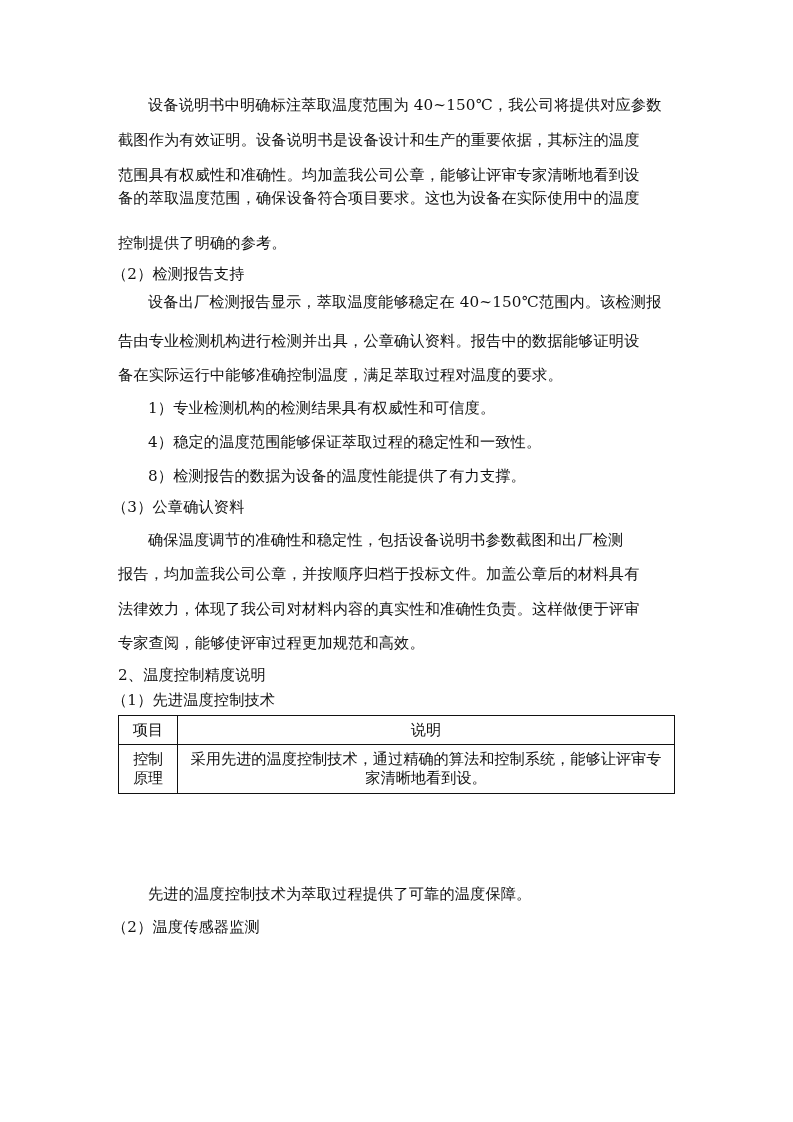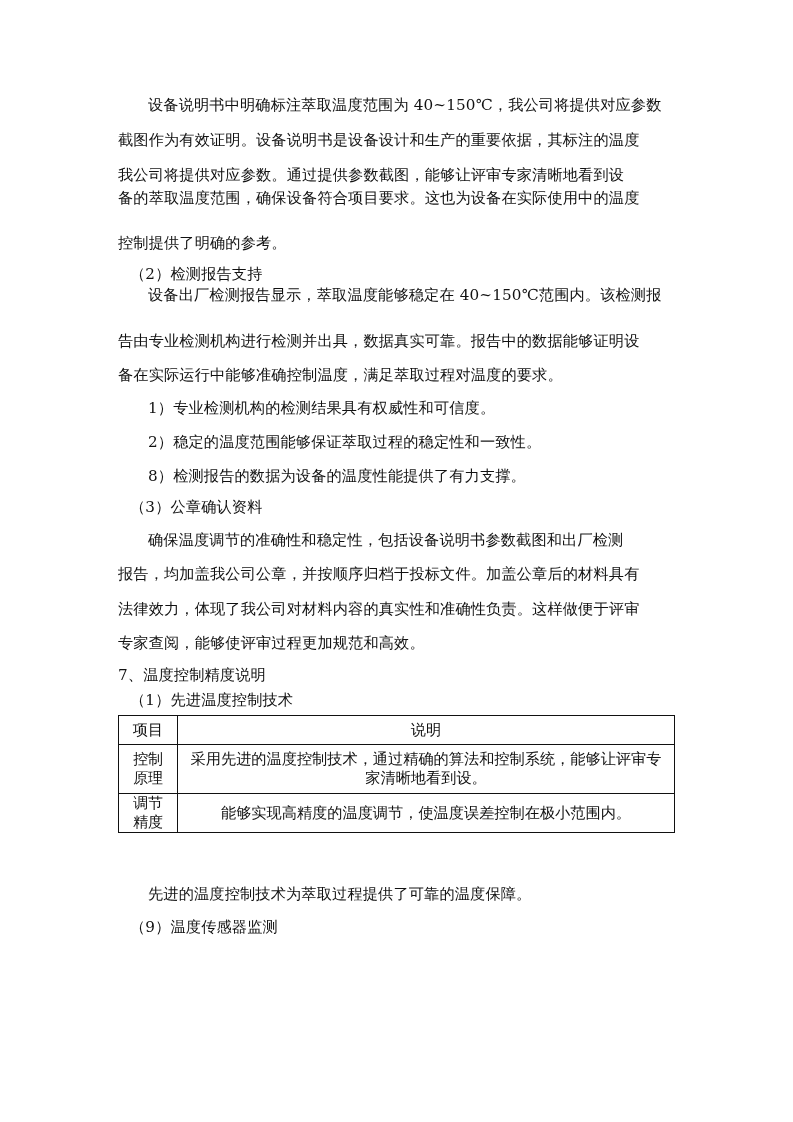--- a/index.html
+++ b/index.html
@@ -7,21 +7,21 @@
     width: 793px; height: 1122px; position: relative; overflow: hidden;
     font-family: "DejaVu Serif", "Liberation Serif", serif;
     color: #111111;
   }
   .page { position: absolute; left: 118px; top: 0; width: 557px; }
   .line {
     position: absolute; left: 0; white-space: nowrap;
     font-size: 15.2px; line-height: 20px; letter-spacing: 0.15px;
   }
   .indent { left: 30px; }
-  .sub { left: -6px; margin-left: 18px; }
+  .sub { left: -6px; }
   .list { left: 30px; }
   table.info {
     position: absolute; left: 0; top: 715px; width: 557px;
     border-collapse: collapse; table-layout: fixed;
     font-size: 15.2px;
   }
   table.info td {
     border: 1px solid #111111; text-align: center; vertical-align: middle;
     padding: 0 12px; line-height: 19px;
   }
@@ -32,61 +32,57 @@
   table.info tr.r3 td { height: 48px; }
   td.k { font-size: 15px; letter-spacing: -0.3px; padding: 0; }
 </style>
 </head>
 <body>
 
 <div class="page">
 
   <div class="line indent" style="top:95px">设备说明书中明确标注萃取温度范围为 40~150℃，我公司将提供对应参数</div>
   <div class="line" style="top:130px">截图作为有效证明。设备说明书是设备设计和生产的重要依据，其标注的温度</div>
-  <div class="line" style="top:165px">我公司将提供对应参数。通过提供参数截图，能够让评审专家清晰地看到设</div>
+  <div class="line" style="top:165px">范围具有权威性和准确性。均加盖我公司公章，能够让评审专家清晰地看到设</div>
   <div class="line" style="top:188px">备的萃取温度范围，确保设备符合项目要求。这也为设备在实际使用中的温度</div>
   <div class="line" style="top:233px">控制提供了明确的参考。</div>
 
   <div class="line sub" style="top:264px">（2）检测报告支持</div>
 
-  <div class="line indent" style="top:285px">设备出厂检测报告显示，萃取温度能够稳定在 40~150℃范围内。该检测报</div>
-  <div class="line" style="top:331px">告由专业检测机构进行检测并出具，数据真实可靠。报告中的数据能够证明设</div>
+  <div class="line indent" style="top:292px">设备出厂检测报告显示，萃取温度能够稳定在 40~150℃范围内。该检测报</div>
+  <div class="line" style="top:331px">告由专业检测机构进行检测并出具，公章确认资料。报告中的数据能够证明设</div>
   <div class="line" style="top:365px">备在实际运行中能够准确控制温度，满足萃取过程对温度的要求。</div>
 
   <div class="line list" style="top:398px">1）专业检测机构的检测结果具有权威性和可信度。</div>
-  <div class="line list" style="top:432px">2）稳定的温度范围能够保证萃取过程的稳定性和一致性。</div>
+  <div class="line list" style="top:432px">4）稳定的温度范围能够保证萃取过程的稳定性和一致性。</div>
   <div class="line list" style="top:466px">8）检测报告的数据为设备的温度性能提供了有力支撑。</div>
 
   <div class="line sub" style="top:497px">（3）公章确认资料</div>
 
   <div class="line indent" style="top:530px">确保温度调节的准确性和稳定性，包括设备说明书参数截图和出厂检测</div>
   <div class="line" style="top:564px">报告，均加盖我公司公章，并按顺序归档于投标文件。加盖公章后的材料具有</div>
   <div class="line" style="top:599px">法律效力，体现了我公司对材料内容的真实性和准确性负责。这样做便于评审</div>
   <div class="line" style="top:633px">专家查阅，能够使评审过程更加规范和高效。</div>
 
-  <div class="line" style="top:665px">7、温度控制精度说明</div>
+  <div class="line" style="top:665px">2、温度控制精度说明</div>
   <div class="line sub" style="top:690px">（1）先进温度控制技术</div>
 
   <table class="info">
     <colgroup>
         <col class="c1">
         <col>
       </colgroup>
     <tbody>
         <tr class="h">
       <td>项目</td>
       <td>说明</td>
     </tr>
     <tr class="r1">
       <td class="k">控制原理</td>
       <td>采用先进的温度控制技术，通过精确的算法和控制系统，能够让评审专家清晰地看到设。</td>
     </tr>
-    <tr class="r2">
-      <td class="k">调节精度</td>
-      <td>能够实现高精度的温度调节，使温度误差控制在极小范围内。</td>
-    </tr>
   </tbody>
     </table>
 
   <div class="line indent" style="top:884px">先进的温度控制技术为萃取过程提供了可靠的温度保障。</div>
-  <div class="line sub" style="top:917px">（9）温度传感器监测</div>
+  <div class="line sub" style="top:917px">（2）温度传感器监测</div>
 
 </div>
 
 </body></html>

